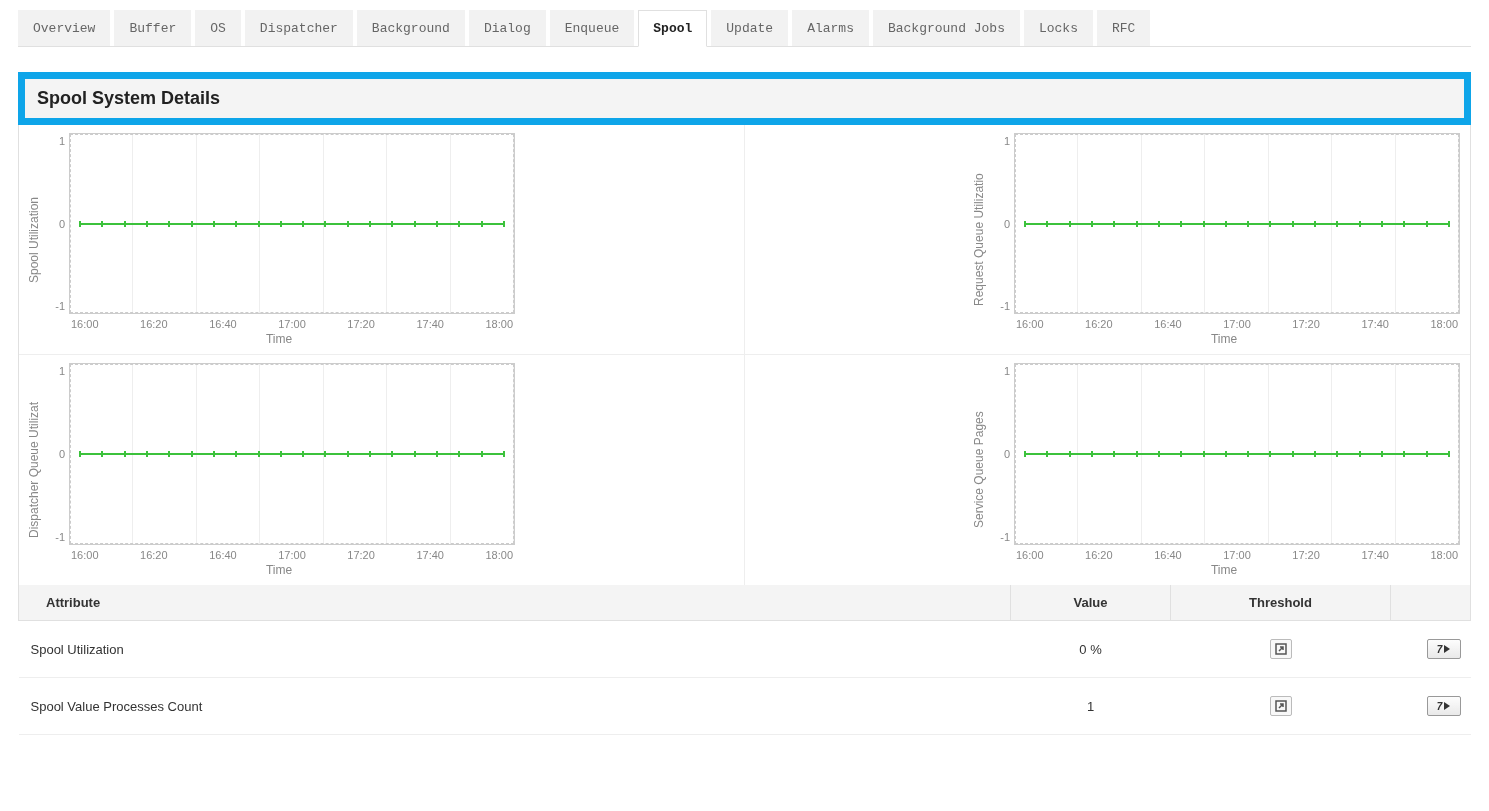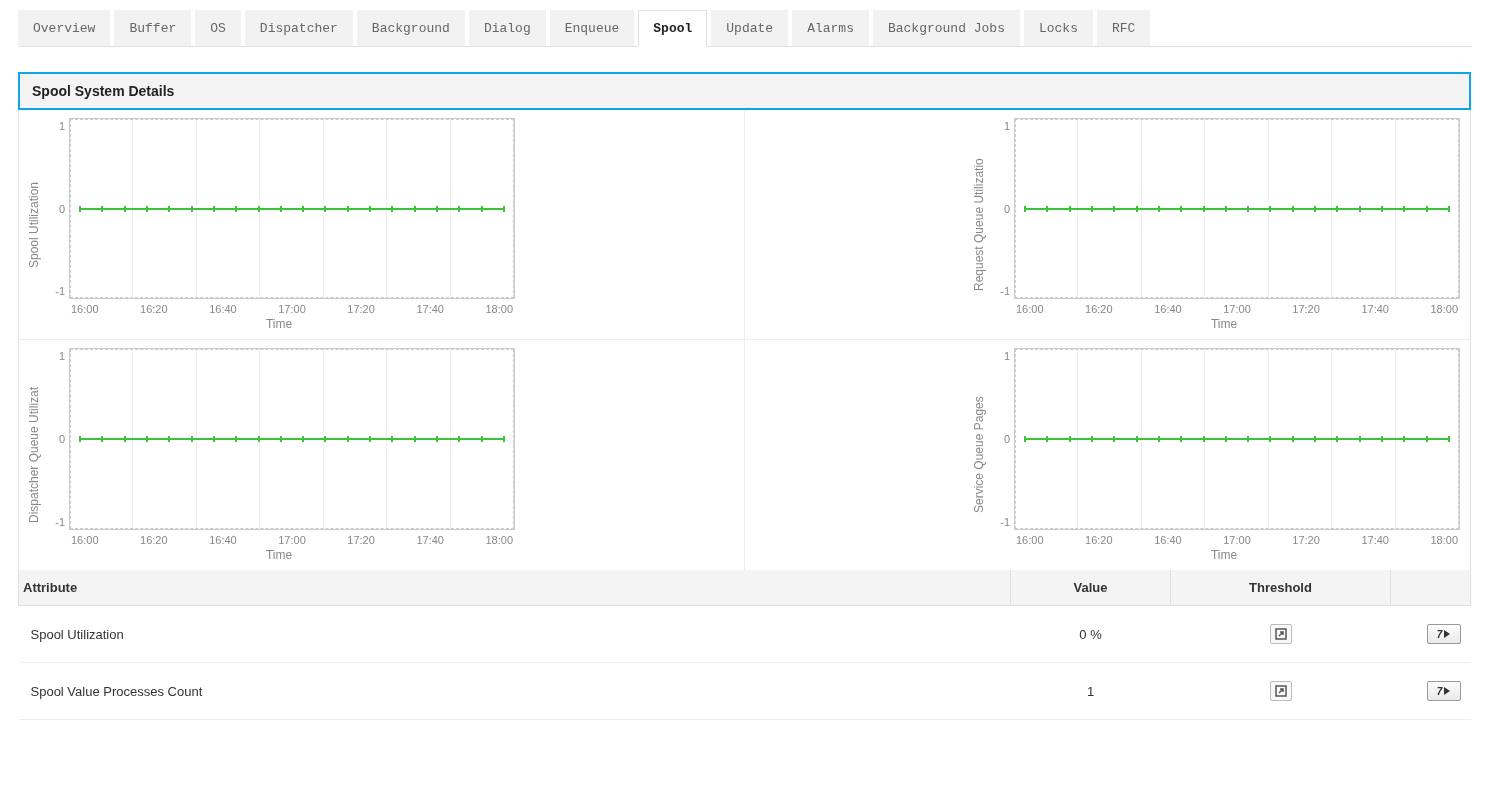--- a/index.html
+++ b/index.html
@@ -30,24 +30,24 @@
     background: #fff;
     color: #222;
     font-weight: bold;
     border: 1px solid #e0e0e0;
     border-bottom: 1px solid #fff;
     margin-bottom: -1px;
     text-align: right;
   }
   .panel-title {
     background: #f4f4f4;
-    border: 2px solid #0ea5e9;
+    border: 7px solid #0ea5e9;
     padding: 9px 12px;
     font-weight: bold;
-    font-size: 14px;
+    font-size: 18px;
     color: #222;
   }
   .chart-grid {
     display: grid;
     grid-template-columns: 1fr 1fr;
     border-left: 1px solid #e0e0e0;
     border-right: 1px solid #e0e0e0;
   }
   .chart-cell {
     padding: 8px 10px 8px 6px;
@@ -100,21 +100,21 @@
     flex:1; display:flex; justify-content:space-between; color:#888;
     font-size:11px; padding:4px 2px 0 2px;
   }
   .xlabel { text-align:center; color:#888; font-size:12px; margin-top:2px; }
 
   .table {
     width:100%; border-collapse:collapse; margin-top:0;
   }
   .table thead th {
     background:#f4f4f4; border:1px solid #e0e0e0; border-top:none;
-    padding:10px 4px; text-align:left; font-weight:bold; font-size:13px;
+    padding:10px 27px; text-align:left; font-weight:bold; font-size:13px;
   }
   .table thead th.val { text-align:center; width:160px;}
   .table thead th.thr { text-align:center; width:220px;}
   .table thead th.hist{ width:80px;}
   .table tbody td {
     padding:18px 12px; border-bottom:1px solid #eee; font-size:13px; color:#333;
   }
   .table tbody td.val { text-align:center; }
   .table tbody td.thr { text-align:center; }
   .table tbody td.hist { text-align:right; padding-right:10px;}

